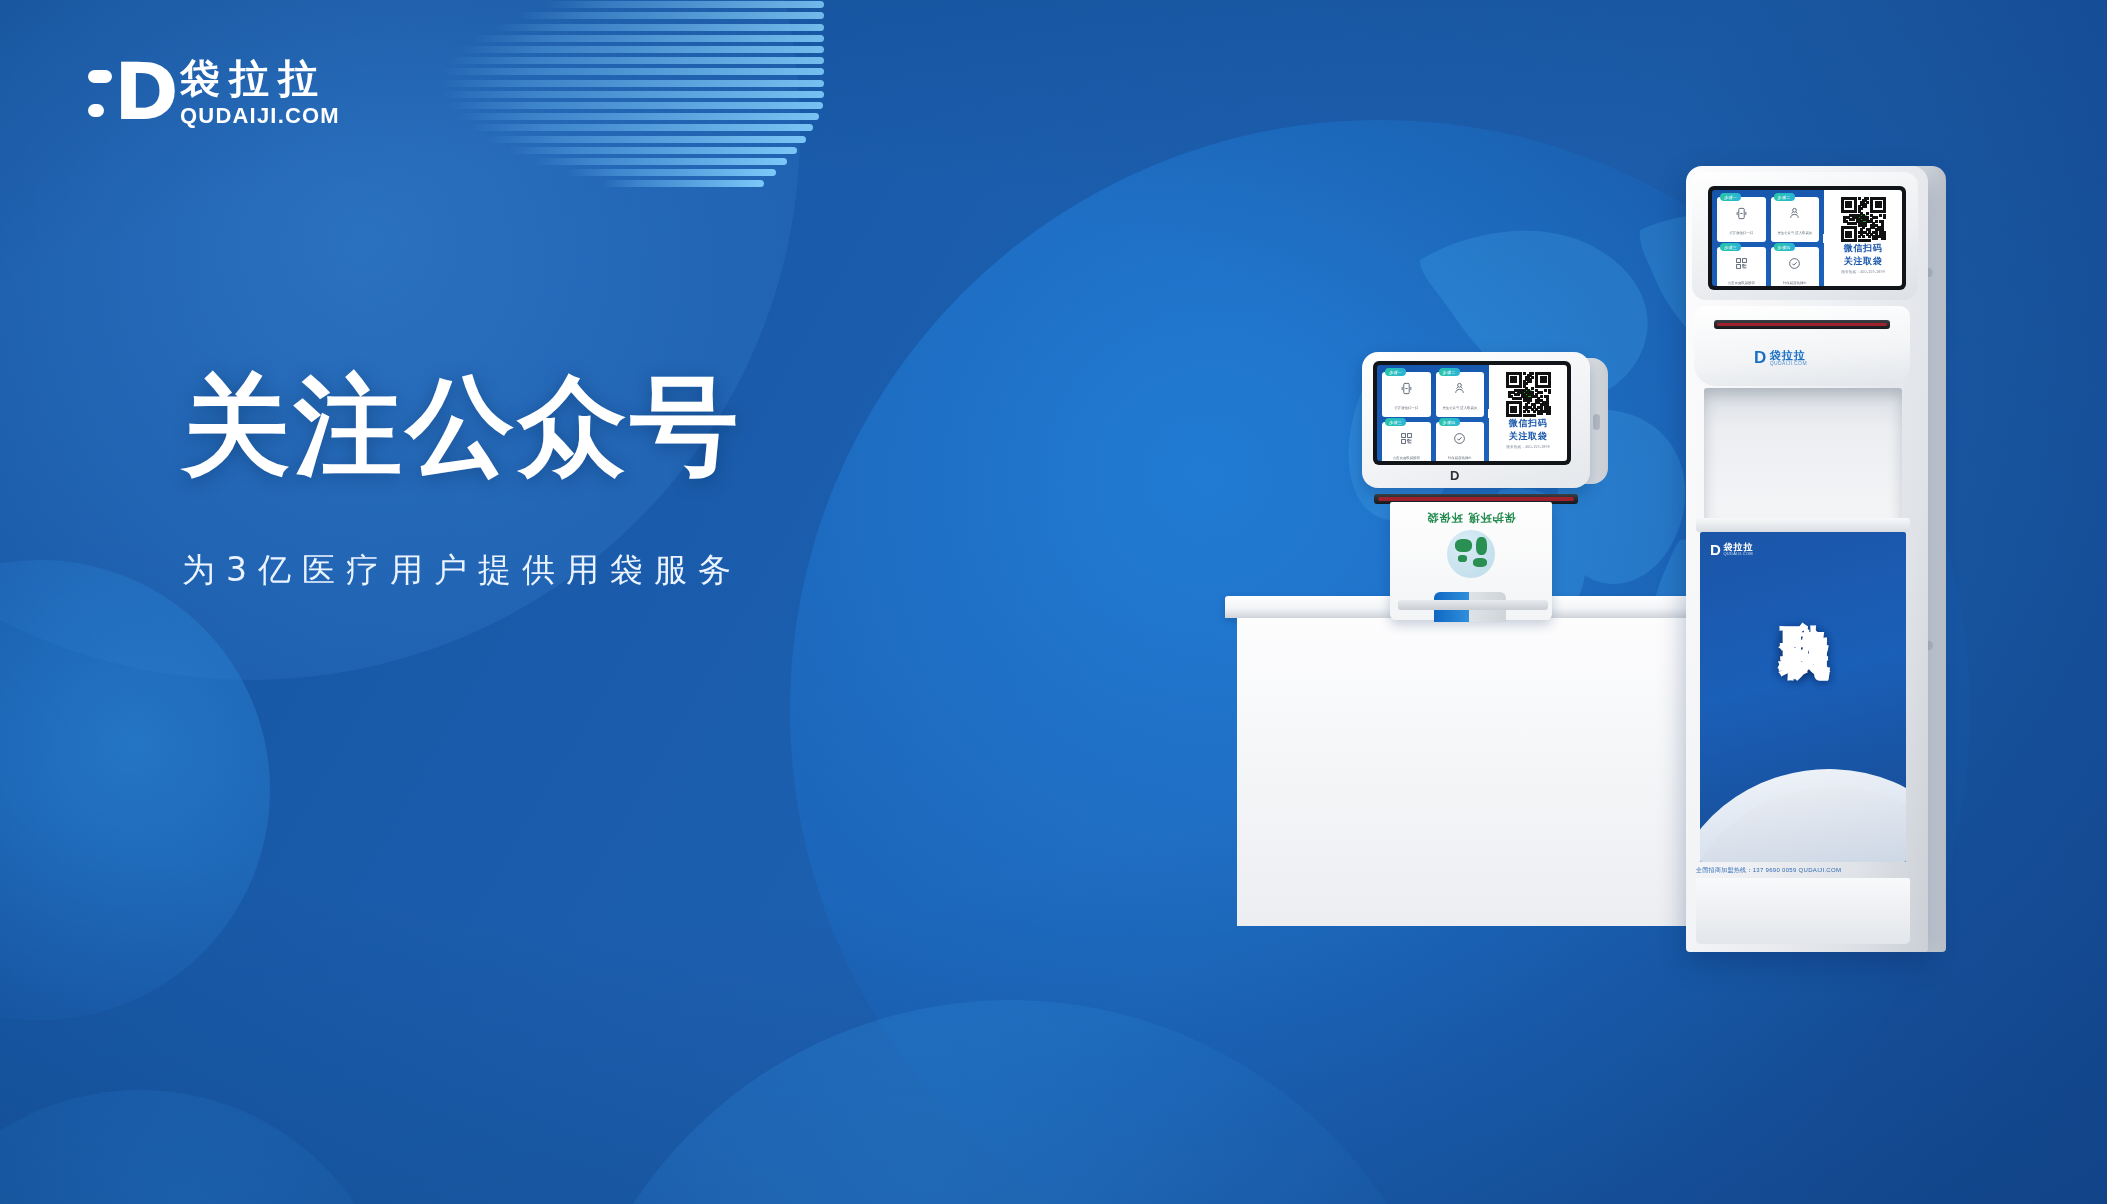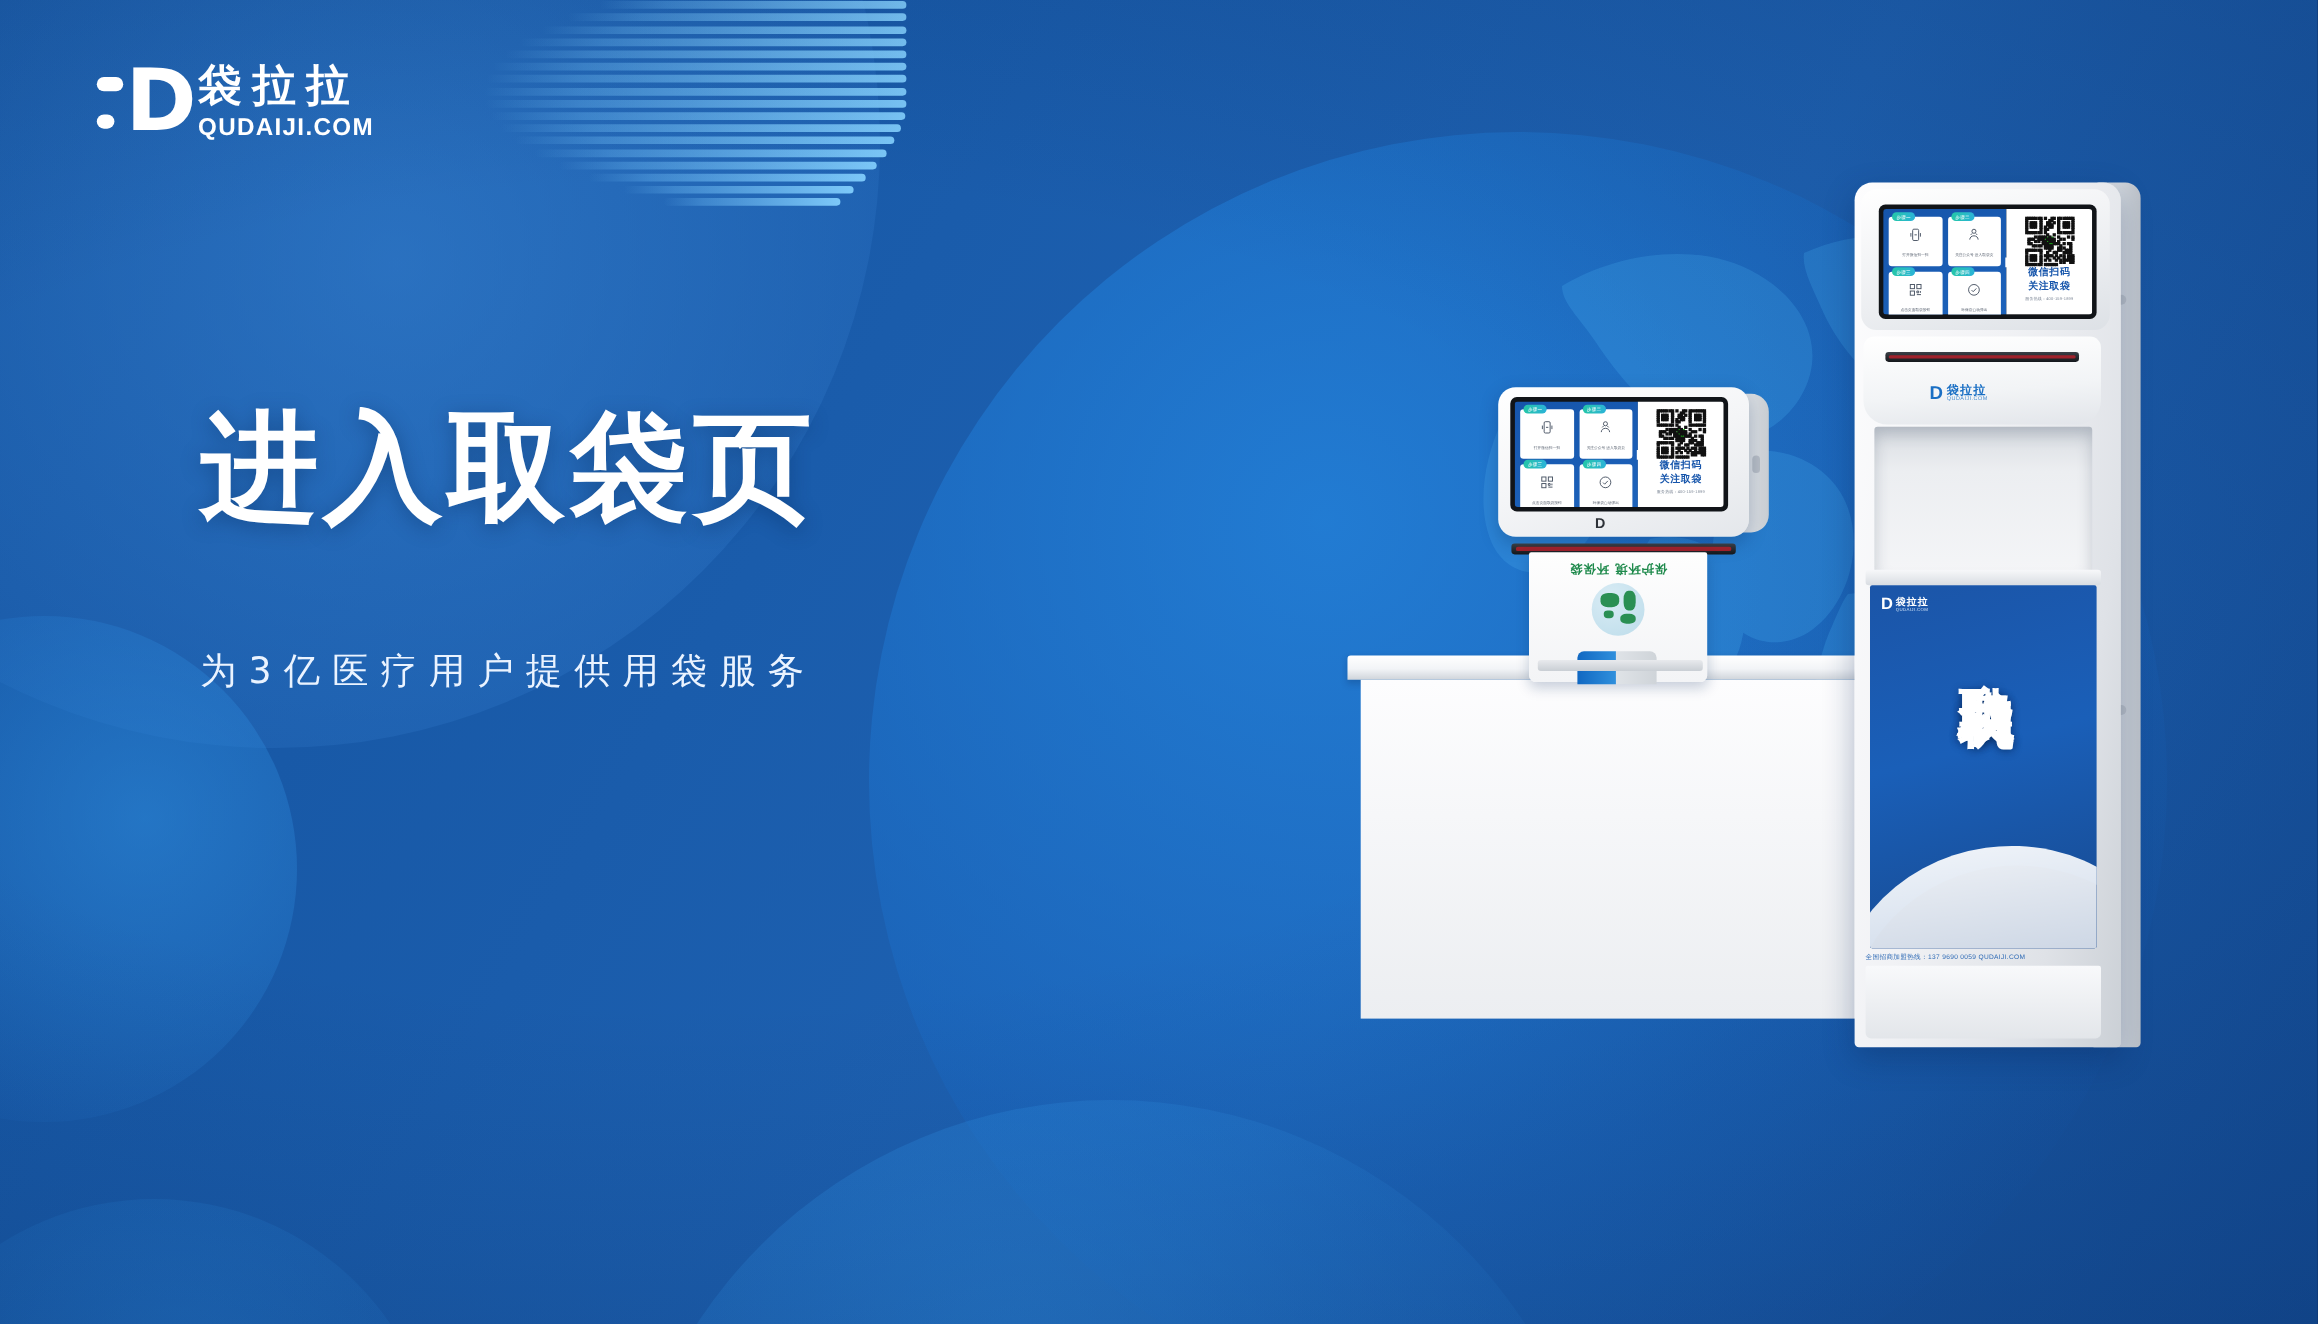--- a/index.html
+++ b/index.html
@@ -71,21 +71,21 @@
 
   
   .copy{position:absolute;left:182px;top:372px;}
   .h-line{
     color:#fff;font-size:108px;font-weight:700;line-height:1;letter-spacing:4px;white-space:nowrap;
     font-family:"DejaVu Sans","Liberation Sans",sans-serif;
     text-shadow:0 3px 18px rgba(4,31,74,.35);
   }
   .h-line.two{margin-top:94px;letter-spacing:2px;}
   .sub{
-    margin-top:108px;color:#eaf3ff;font-size:33px;letter-spacing:11px;white-space:nowrap;
+    margin-top:68px;color:#eaf3ff;font-size:33px;letter-spacing:11px;white-space:nowrap;
     font-family:"DejaVu Sans","Liberation Sans",sans-serif;font-weight:400;
   }
 
   
   .counter{position:absolute;left:1225px;top:596px;width:560px;height:330px;}
   .counter-top{
     position:absolute;left:0;top:0;width:560px;height:22px;border-radius:3px 3px 0 0;
     background:linear-gradient(180deg,#ffffff 0%,#f2f4f7 55%,#cfd4da 100%);
     box-shadow:0 3px 6px rgba(12,45,96,.25);
   }
@@ -312,21 +312,21 @@
       <span class="dash d2"></span>
       <span class="d">D</span>
     </div>
     <div class="logo-txt">
       <div class="logo-cn">袋拉拉</div>
       <div class="logo-en">QUDAIJI.COM</div>
     </div>
   </div>
 
   <div class="copy">
-    <div class="h-line one">进入取袋页</div>
+    <div class="h-line one">关注公众号</div>
     <div class="sub">为3亿医疗用户提供用袋服务</div>
   </div>
 
   <div class="counter">
     <div class="counter-top"></div>
     <div class="counter-face"></div>
   </div>
 
   <div class="kiosk-desk">
     <div class="kd-side">

